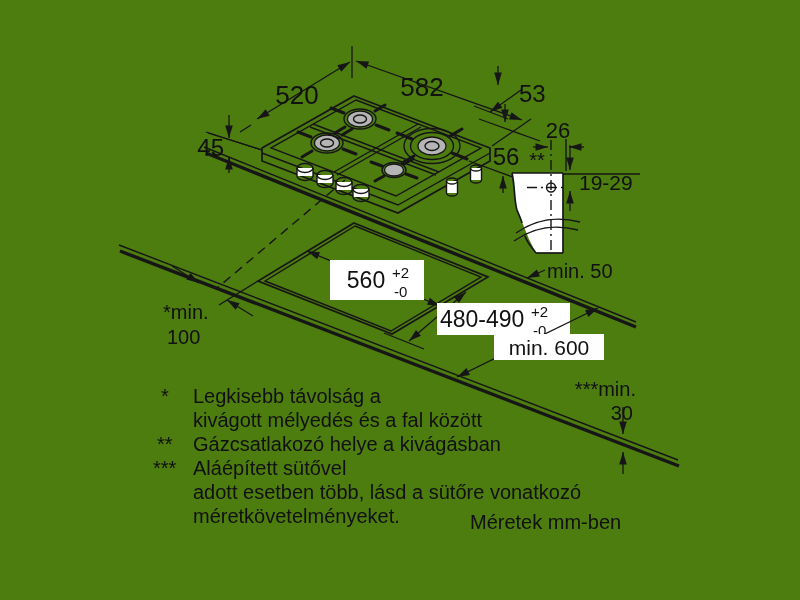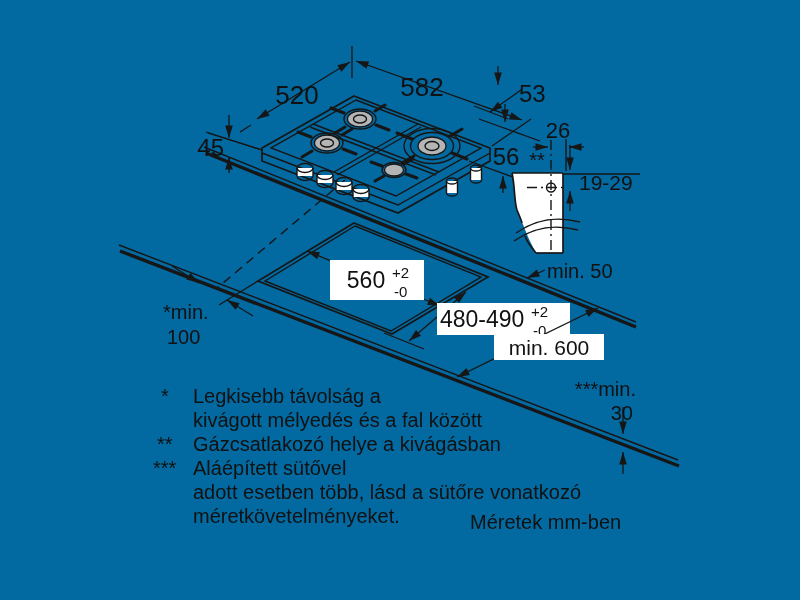--- a/index.html
+++ b/index.html
@@ -1,16 +1,16 @@
 <!DOCTYPE html>
 <html><head>
 <meta charset="utf-8">
 <style>
   html,body{margin:0;padding:0;background:#ffffff;}
-  .stage{position:relative;width:800px;height:600px;background:#0369a1;overflow:hidden;}
+  .stage{position:relative;width:800px;height:600px;background:#4d7c0f;overflow:hidden;}
   svg{display:block;}
   text{font-family:"Liberation Sans","DejaVu Sans",sans-serif;fill:#111;}
   .ln{stroke:#161616;fill:none;}
   .thin{stroke-width:1.4;}
   .med{stroke-width:1.7;}
   .thick{stroke-width:3.4;}
   .dim{stroke:#161616;stroke-width:1.3;fill:none;}
   .grate{stroke:#161616;stroke-width:3;fill:none;stroke-linecap:round;}
   .t26{font-size:26px;}
   .t24{font-size:24px;}

